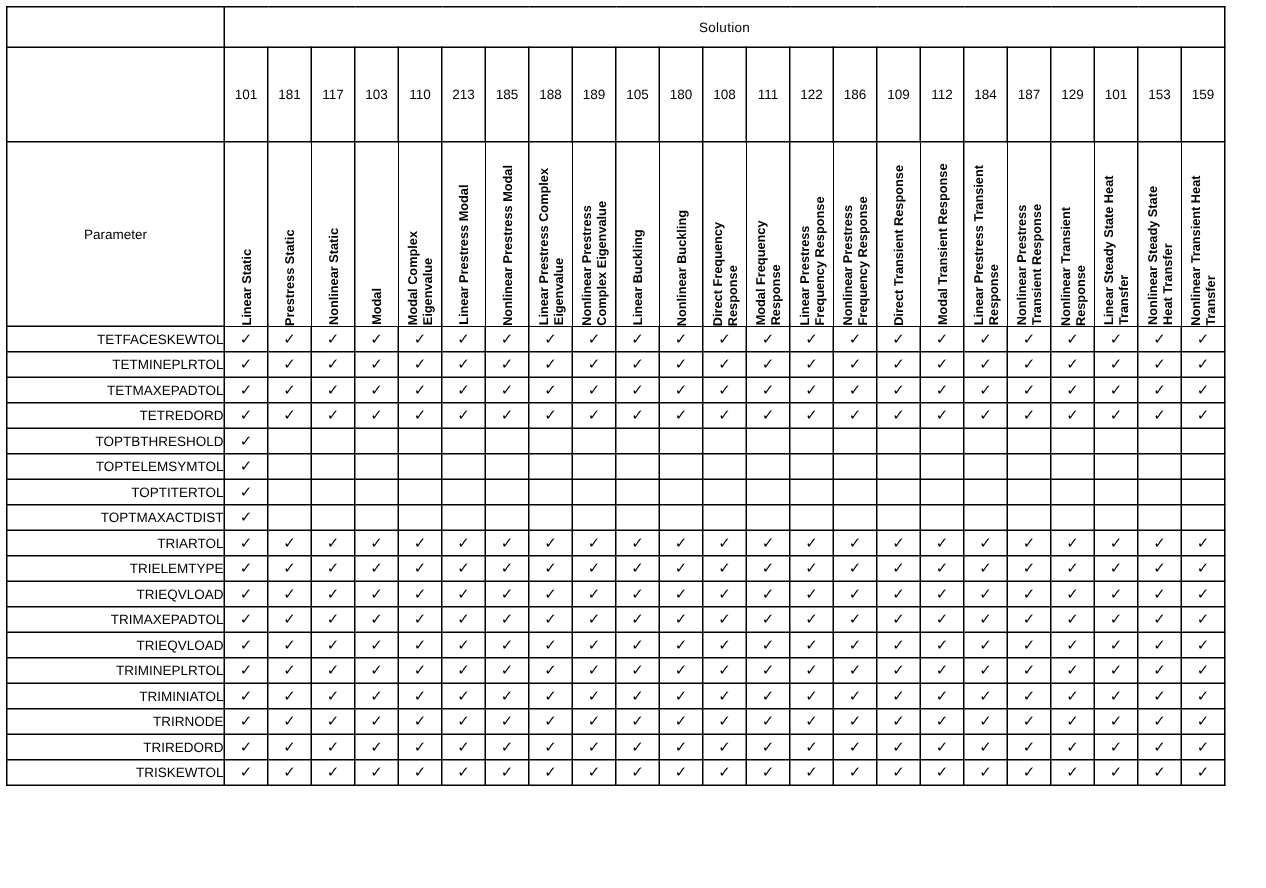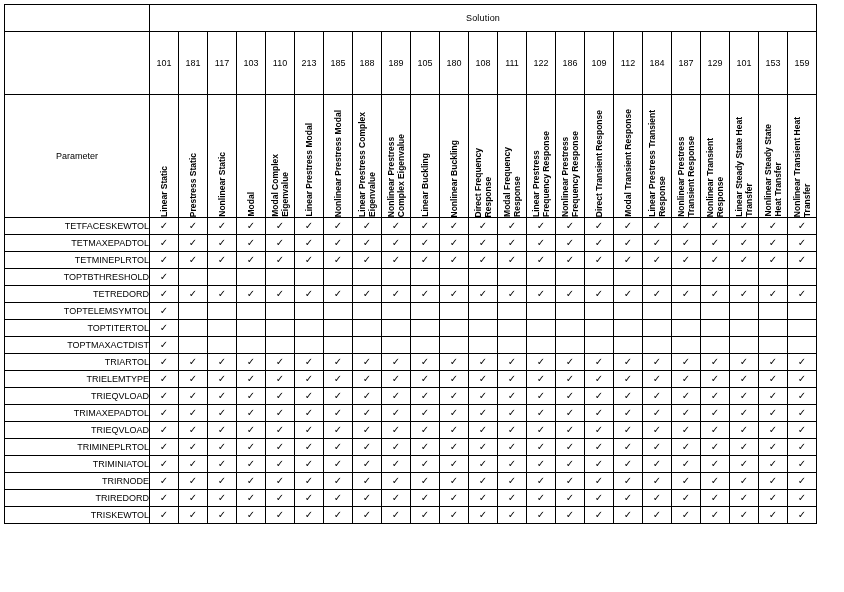--- a/index.html
+++ b/index.html
@@ -271,20 +271,46 @@
           <td class="check"><span class="ck">✓</span></td>
           <td class="check"><span class="ck">✓</span></td>
           <td class="check"><span class="ck">✓</span></td>
           <td class="check"><span class="ck">✓</span></td>
           <td class="check"><span class="ck">✓</span></td>
           <td class="check"><span class="ck">✓</span></td>
           <td class="check"><span class="ck">✓</span></td>
           <td class="check"><span class="ck">✓</span></td>
         </tr>
         <tr>
+          <td class="param-name">TETMINEPLRTOL</td>
+          <td class="check"><span class="ck">✓</span></td>
+          <td class="check"><span class="ck">✓</span></td>
+          <td class="check"><span class="ck">✓</span></td>
+          <td class="check"><span class="ck">✓</span></td>
+          <td class="check"><span class="ck">✓</span></td>
+          <td class="check"><span class="ck">✓</span></td>
+          <td class="check"><span class="ck">✓</span></td>
+          <td class="check"><span class="ck">✓</span></td>
+          <td class="check"><span class="ck">✓</span></td>
+          <td class="check"><span class="ck">✓</span></td>
+          <td class="check"><span class="ck">✓</span></td>
+          <td class="check"><span class="ck">✓</span></td>
+          <td class="check"><span class="ck">✓</span></td>
+          <td class="check"><span class="ck">✓</span></td>
+          <td class="check"><span class="ck">✓</span></td>
+          <td class="check"><span class="ck">✓</span></td>
+          <td class="check"><span class="ck">✓</span></td>
+          <td class="check"><span class="ck">✓</span></td>
+          <td class="check"><span class="ck">✓</span></td>
+          <td class="check"><span class="ck">✓</span></td>
+          <td class="check"><span class="ck">✓</span></td>
+          <td class="check"><span class="ck">✓</span></td>
+          <td class="check"><span class="ck">✓</span></td>
+        </tr>
+        <tr>
           <td class="param-name">TETMAXEPADTOL</td>
           <td class="check"><span class="ck">✓</span></td>
           <td class="check"><span class="ck">✓</span></td>
           <td class="check"><span class="ck">✓</span></td>
           <td class="check"><span class="ck">✓</span></td>
           <td class="check"><span class="ck">✓</span></td>
           <td class="check"><span class="ck">✓</span></td>
           <td class="check"><span class="ck">✓</span></td>
           <td class="check"><span class="ck">✓</span></td>
           <td class="check"><span class="ck">✓</span></td>
@@ -297,21 +323,21 @@
           <td class="check"><span class="ck">✓</span></td>
           <td class="check"><span class="ck">✓</span></td>
           <td class="check"><span class="ck">✓</span></td>
           <td class="check"><span class="ck">✓</span></td>
           <td class="check"><span class="ck">✓</span></td>
           <td class="check"><span class="ck">✓</span></td>
           <td class="check"><span class="ck">✓</span></td>
           <td class="check"><span class="ck">✓</span></td>
         </tr>
         <tr>
-          <td class="param-name">TETMINEPLRTOL</td>
+          <td class="param-name">TETREDORD</td>
           <td class="check"><span class="ck">✓</span></td>
           <td class="check"><span class="ck">✓</span></td>
           <td class="check"><span class="ck">✓</span></td>
           <td class="check"><span class="ck">✓</span></td>
           <td class="check"><span class="ck">✓</span></td>
           <td class="check"><span class="ck">✓</span></td>
           <td class="check"><span class="ck">✓</span></td>
           <td class="check"><span class="ck">✓</span></td>
           <td class="check"><span class="ck">✓</span></td>
           <td class="check"><span class="ck">✓</span></td>
@@ -347,46 +373,20 @@
           <td class="check"></td>
           <td class="check"></td>
           <td class="check"></td>
           <td class="check"></td>
           <td class="check"></td>
           <td class="check"></td>
           <td class="check"></td>
           <td class="check"></td>
           <td class="check"></td>
           <td class="check"></td>
-        </tr>
-        <tr>
-          <td class="param-name">TETREDORD</td>
-          <td class="check"><span class="ck">✓</span></td>
-          <td class="check"><span class="ck">✓</span></td>
-          <td class="check"><span class="ck">✓</span></td>
-          <td class="check"><span class="ck">✓</span></td>
-          <td class="check"><span class="ck">✓</span></td>
-          <td class="check"><span class="ck">✓</span></td>
-          <td class="check"><span class="ck">✓</span></td>
-          <td class="check"><span class="ck">✓</span></td>
-          <td class="check"><span class="ck">✓</span></td>
-          <td class="check"><span class="ck">✓</span></td>
-          <td class="check"><span class="ck">✓</span></td>
-          <td class="check"><span class="ck">✓</span></td>
-          <td class="check"><span class="ck">✓</span></td>
-          <td class="check"><span class="ck">✓</span></td>
-          <td class="check"><span class="ck">✓</span></td>
-          <td class="check"><span class="ck">✓</span></td>
-          <td class="check"><span class="ck">✓</span></td>
-          <td class="check"><span class="ck">✓</span></td>
-          <td class="check"><span class="ck">✓</span></td>
-          <td class="check"><span class="ck">✓</span></td>
-          <td class="check"><span class="ck">✓</span></td>
-          <td class="check"><span class="ck">✓</span></td>
-          <td class="check"><span class="ck">✓</span></td>
         </tr>
         <tr>
           <td class="param-name">TOPTELEMSYMTOL</td>
           <td class="check"><span class="ck">✓</span></td>
           <td class="check"></td>
           <td class="check"></td>
           <td class="check"></td>
           <td class="check"></td>
           <td class="check"></td>
           <td class="check"></td>

